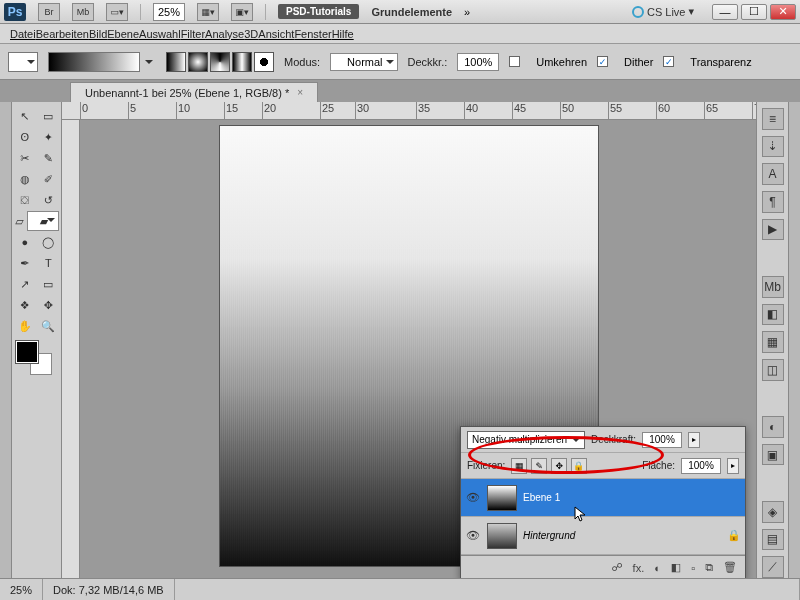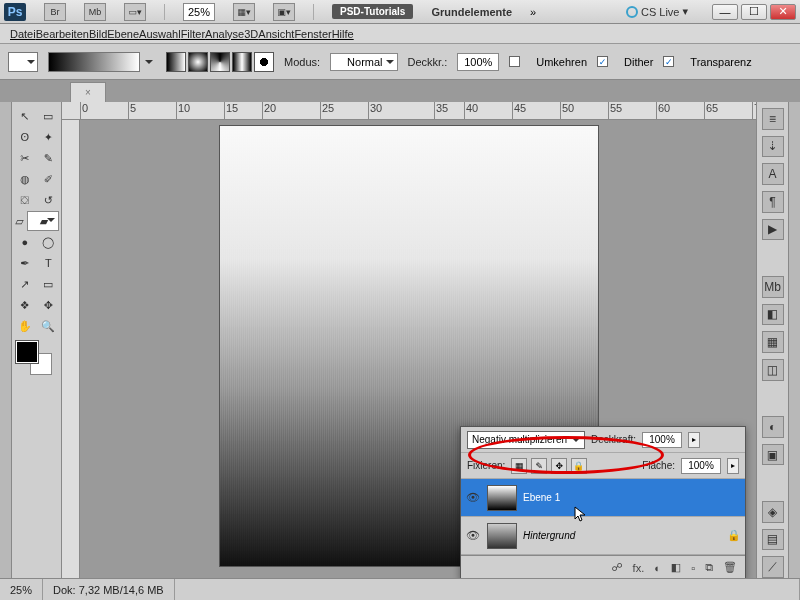--- a/index.html
+++ b/index.html
@@ -1,19 +1,19 @@
 <!DOCTYPE html>
 <html><head>
 <meta charset="utf-8">
 <style>
 * { margin:0; padding:0; box-sizing:border-box; font-family:"Segoe UI",Tahoma,sans-serif; font-size:11px; user-select:none; }
 body { width:800px; height:600px; background:#9a9a9a; overflow:hidden; position:relative; }
 
 
-.titlebar { height:24px; background:linear-gradient(#e8e8e8,#d0d0d0); border-bottom:1px solid #888; display:flex; align-items:center; padding:0 4px; gap:18px; }
+.titlebar { height:24px; background:linear-gradient(#e8e8e8,#d0d0d0); border-bottom:1px solid #888; display:flex; align-items:center; padding:0 4px; gap:12px; }
 .ps-logo { width:22px; height:18px; background:#1a3a56; color:#88c5ff; font-weight:bold; display:flex; align-items:center; justify-content:center; font-size:12px; border-radius:2px; }
 .tb-btn { width:22px; height:18px; background:#c8c8c8; border:1px solid #888; display:flex; align-items:center; justify-content:center; font-size:9px; color:#333; }
 .tb-sep { width:1px; height:16px; background:#aaa; }
 .zoom-box { height:18px; padding:0 4px; background:#fff; border:1px solid #888; display:flex; align-items:center; }
 .psd-tut { padding:2px 8px; background:#555; color:#fff; border-radius:2px; font-weight:bold; font-size:10px; }
 .grund { font-weight:bold; color:#333; }
 .spacer { flex:1; }
 .cslive { display:flex; align-items:center; gap:3px; color:#333; }
 .cs-ring { width:12px; height:12px; border:2px solid #3aa1cc; border-radius:50%; }
 .winbtns { display:flex; gap:3px; margin-left:6px; }
@@ -172,20 +172,21 @@
       <span>Dither</span>
     </div>
   <div class="chk">
       <div class="box">✓</div>
       <span>Transparenz</span>
     </div>
 </div>
 
 <div class="doctab-row">
   <div class="doctab">
+    <span>Unbenannt-1 bei 25% (Ebene 1, RGB/8) *</span>
     <span class="x">×</span>
   </div>
 </div>
 
 <div class="main">
   <div class="leftgutter"></div>
   <div class="toolbox">
     <div class="toolrow">
         <div class="tool">↖</div>
         <div class="tool">▭</div>
@@ -237,22 +238,22 @@
   </div>
 
   <div class="canvas-wrap">
     <div class="ruler-h" id="rulerH">
         <div class="tick" style="left: 18px;">0</div>
         <div class="tick" style="left: 66px;">5</div>
         <div class="tick" style="left: 114px;">10</div>
         <div class="tick" style="left: 162px;">15</div>
         <div class="tick" style="left: 200px;">20</div>
         <div class="tick" style="left: 258px;">25</div>
-        <div class="tick" style="left: 306px;">30</div>
-        <div class="tick" style="left: 372px;">35</div>
+        <div class="tick" style="left: 293px;">30</div>
+        <div class="tick" style="left: 354px;">35</div>
         <div class="tick" style="left: 402px;">40</div>
         <div class="tick" style="left: 450px;">45</div>
         <div class="tick" style="left: 498px;">50</div>
         <div class="tick" style="left: 546px;">55</div>
         <div class="tick" style="left: 594px;">60</div>
         <div class="tick" style="left: 642px;">65</div>
         <div class="tick" style="left: 690px;">70</div>
       </div>
     <div class="canvas-body">
       <div class="ruler-v"></div>

